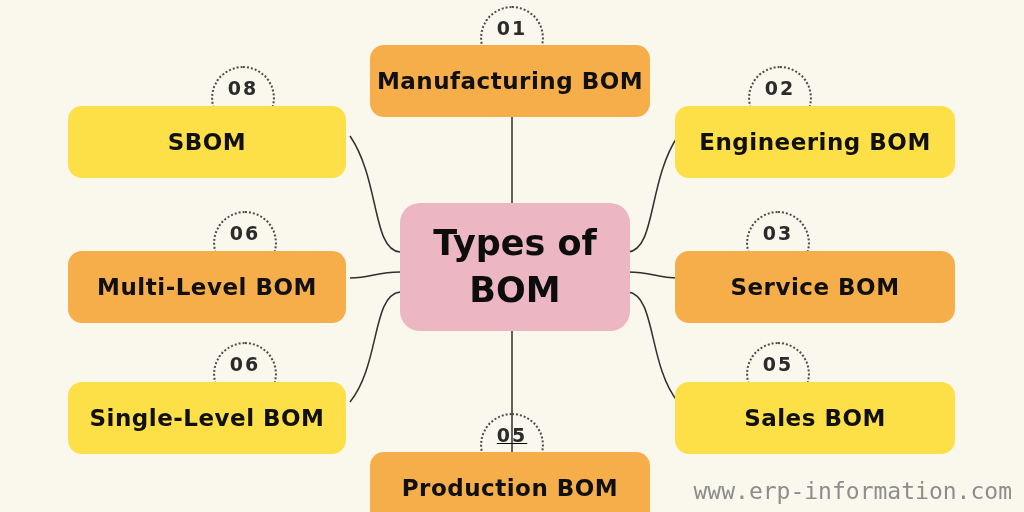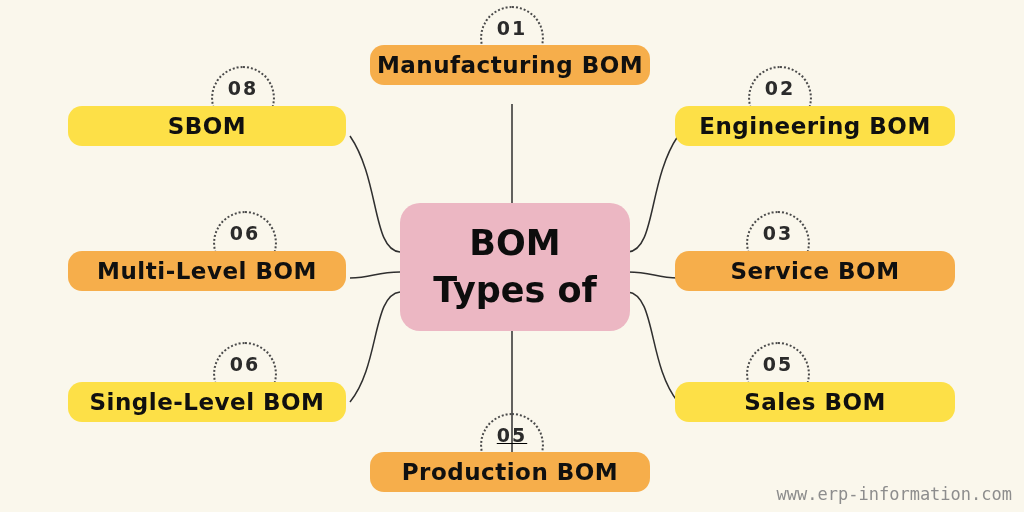--- a/index.html
+++ b/index.html
@@ -39,21 +39,21 @@
     display: block;
     margin-top: 9px;
     font-size: 19px;
     font-weight: bold;
     letter-spacing: 2px;
     color: #2b2b2b;
   }
   .box {
     position: absolute;
     z-index: 2;
-    height: 40px;
+    height: 72px;
     border-radius: 14px;
     display: flex;
     align-items: center;
     justify-content: center;
     font-size: 23px;
     font-weight: bold;
     color: #101010;
     letter-spacing: 0.5px;
   }
   .box-orange { background: #F6AE4B; }
@@ -75,21 +75,21 @@
     font-size: 35px;
     font-weight: bold;
     color: #0d0d0d;
   }
   .center-box div { line-height: 1; }
   .watermark {
     position: absolute;
     right: 12px;
     bottom: 8px;
     font-family: "DejaVu Sans Mono", "Liberation Mono", monospace;
-    font-size: 17px;
+    font-size: 23px;
     color: #8d8d8d;
     z-index: 3;
   }
 
   
   .n1 .badge { left: 480px; top: 6px; }
   .n1 .box   { left: 370px; top: 45px;  width: 280px; }
 
   .n2 .badge { left: 748px; top: 66px; }
   .n2 .box   { left: 675px; top: 106px; width: 280px; }
@@ -124,22 +124,22 @@
       <path d="M 628 252 C 656 250 648 180 678 136"></path>
       <path d="M 628 272 C 652 272 656 278 678 278"></path>
       <path d="M 628 292 C 656 295 648 365 678 402"></path>
       <path d="M 400 252 C 372 250 380 180 350 136"></path>
       <path d="M 400 272 C 376 272 372 278 350 278"></path>
       <path d="M 400 292 C 372 295 380 365 350 402"></path>
     </g>
   </svg>
 
   <div class="center-box">
+    <div>Types of</div>
     <div>BOM</div>
-    <div>Types of</div>
   </div>
 
   <div class="node n1">
     <div class="badge">
       <span>01</span>
     </div>
     <div class="box box-orange">Manufacturing BOM</div>
   </div>
 
   <div class="node n2">

